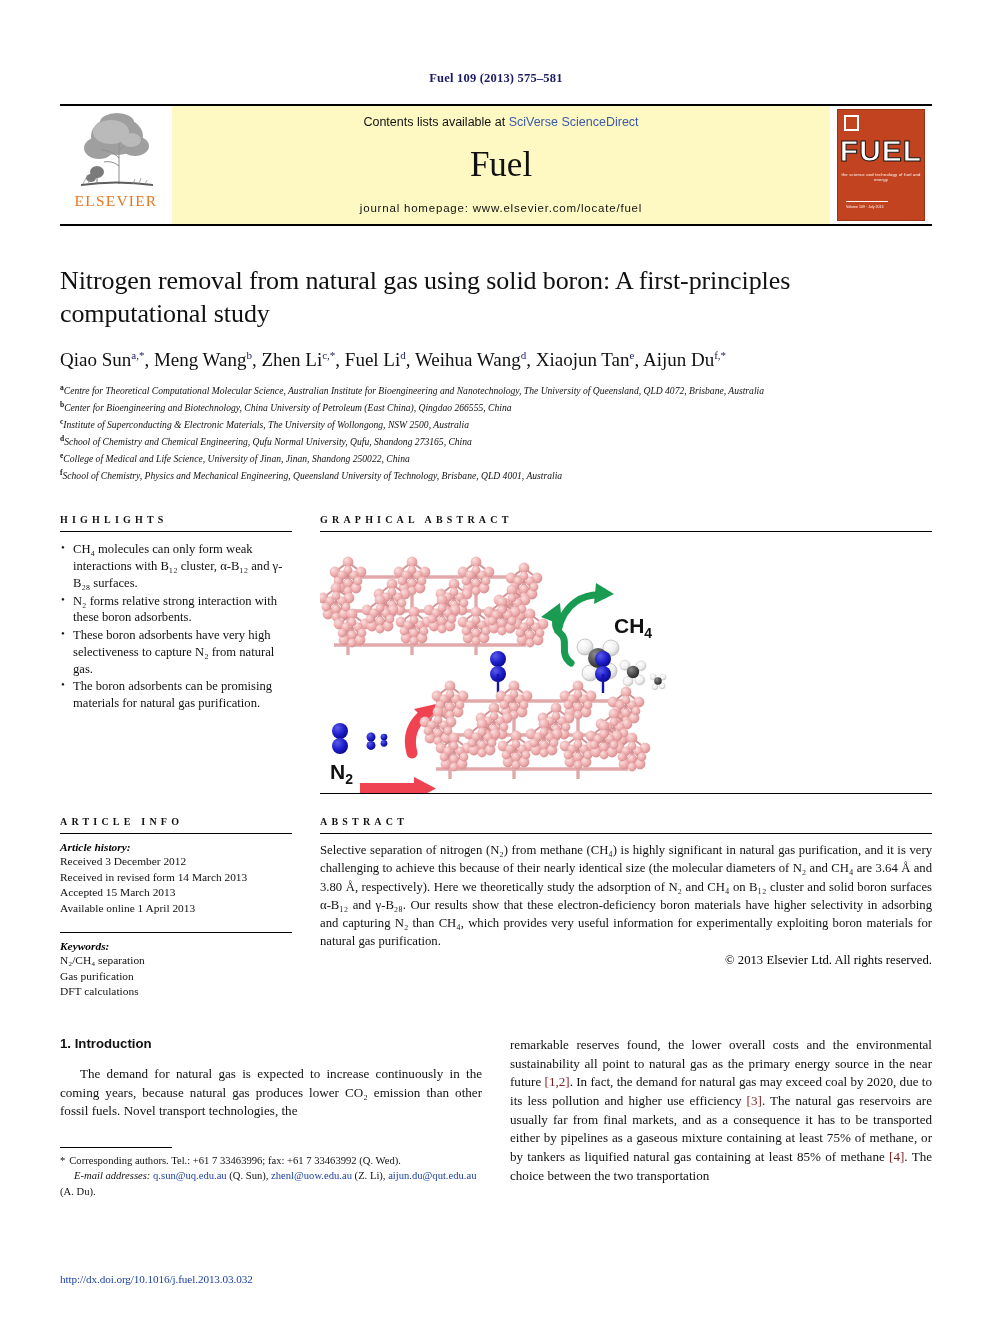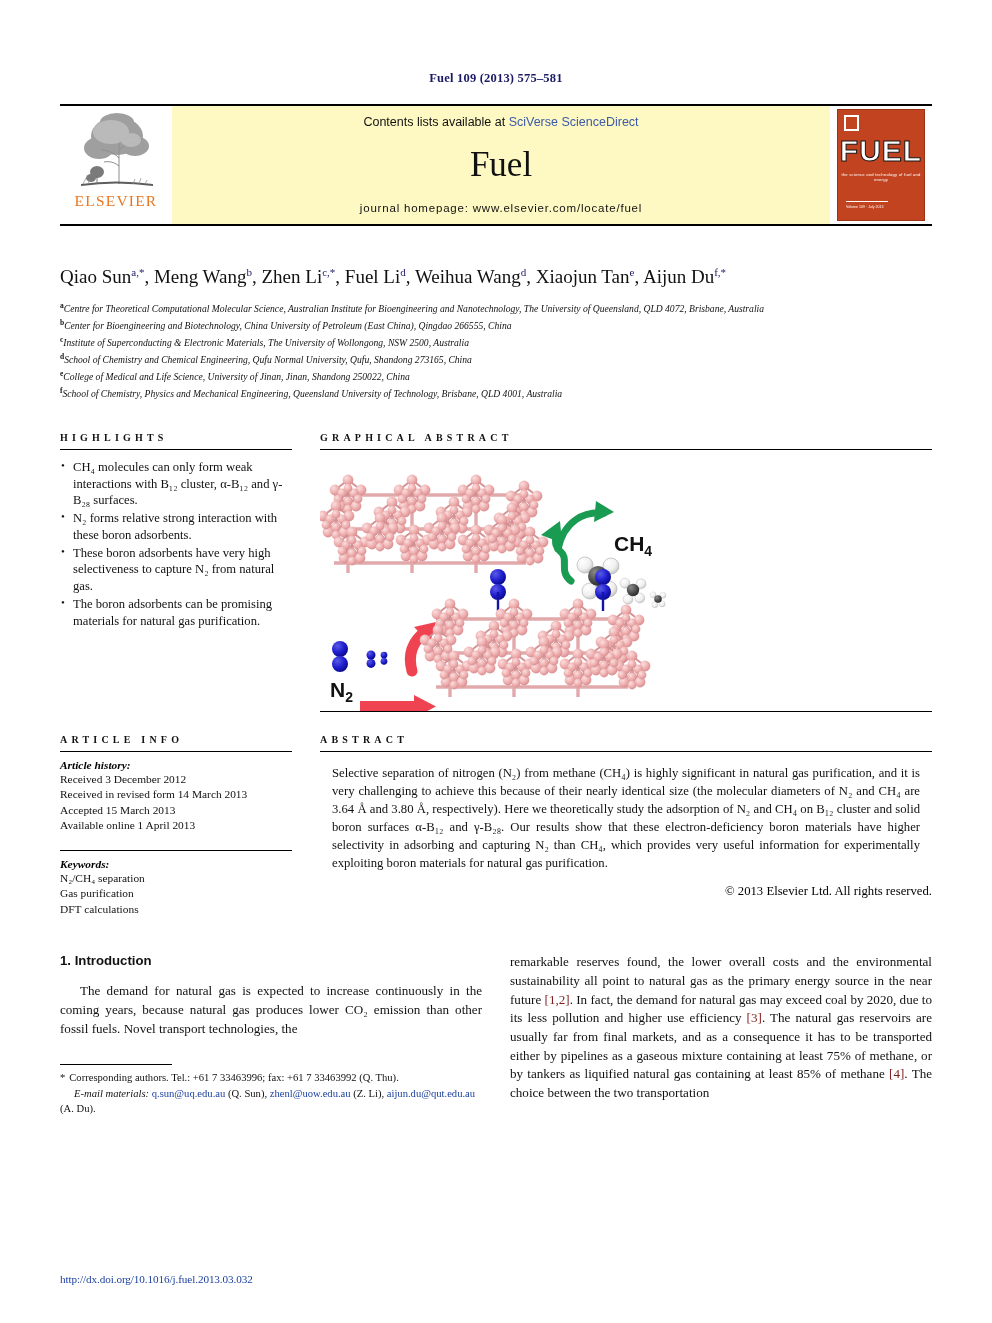--- a/index.html
+++ b/index.html
@@ -274,21 +274,21 @@
     line-height: 1.36;
     color: #111;
   }
   .ai-gap { height: 16px; }
   .kw-rule { border-top: 1.6px solid #000; margin: 0 0 7px 0; }
   .abstract-p {
     font-family: "Liberation Serif", serif;
     font-size: 12.7px;
     line-height: 1.42;
     text-align: justify;
-    margin: 12px;
+    margin: 0;
     color: #111;
   }
   .copyright {
     font-family: "Liberation Serif", serif;
     font-size: 12.7px;
     text-align: right;
     margin-top: 3px;
   }
 
   
@@ -425,20 +425,21 @@
         <div class="fuelword">FUEL</div>
         <div class="fuel-sub">the science and technology of fuel and energy</div>
         <div class="fuel-foot">Volume 109 · July 2013</div>
       </div>
     </div>
   </div>
 
   <div class="rule-heavy"></div>
 
   <div class="title-area">
+    <h1 class="title">Nitrogen removal from natural gas using solid boron: A first-principles computational study</h1>
     <div class="authors"><span>Qiao Sun</span><sup>a,*</sup>, <span>Meng Wang</span><sup>b</sup>, <span>Zhen Li</span><sup>c,*</sup>, <span>Fuel Li</span><sup>d</sup>, <span>Weihua Wang</span><sup>d</sup>, <span>Xiaojun Tan</span><sup>e</sup>, <span>Aijun Du</span><sup>f,*</sup></div>
     <div class="affils">
         <div><sup>a</sup>Centre for Theoretical Computational Molecular Science, Australian Institute for Bioengineering and Nanotechnology, The University of Queensland, QLD 4072, Brisbane, Australia</div>
         <div><sup>b</sup>Center for Bioengineering and Biotechnology, China University of Petroleum (East China), Qingdao 266555, China</div>
         <div><sup>c</sup>Institute of Superconducting &amp; Electronic Materials, The University of Wollongong, NSW 2500, Australia</div>
         <div><sup>d</sup>School of Chemistry and Chemical Engineering, Qufu Normal University, Qufu, Shandong 273165, China</div>
         <div><sup>e</sup>College of Medical and Life Science, University of Jinan, Jinan, Shandong 250022, China</div>
         <div><sup>f</sup>School of Chemistry, Physics and Mechanical Engineering, Queensland University of Technology, Brisbane, QLD 4001, Australia</div>
       </div>
   </div>
@@ -644,24 +645,24 @@
     </div>
   </div>
 
   <div class="body-cols">
     <div class="bcol">
       <h2 class="sec-title">1. Introduction</h2>
       <p class="body-p">The demand for natural gas is expected to increase continuously in the coming years, because natural gas produces lower CO₂ emission than other fossil fuels. Novel transport technologies, the</p>
 
       <div class="footnote">
         <div class="fn-line">
-          <span class="fn-star">*</span><span>Corresponding authors. Tel.: +61 7 33463996; fax: +61 7 33463992 (Q. Thu).</span>
+          <span class="fn-star">*</span><span>Corresponding authors. Tel.: +61 7 33463996; fax: +61 7 33463992 (Q. Wed).</span>
         </div>
         <div class="fn-line" style="text-indent:14px">
-          <span class="em">E-mail materials:</span>
+          <span class="em">E-mail addresses:</span>
           <span> <span class="link">q.sun@uq.edu.au</span> (Q. Sun), <span class="link">zhenl@uow.edu.au</span> (Z. Li), <span class="link">aijun.du@qut.edu.au</span> (A. Du).</span>
         </div>
       </div>
     </div>
 
     <div class="bcol">
       <p class="body-p noindent">remarkable reserves found, the lower overall costs and the environmental sustainability all point to natural gas as the primary energy source in the near future <span class="ref">[1,2]</span>. In fact, the demand for natural gas may exceed coal by 2020, due to its less pollution and higher use efficiency <span class="ref">[3]</span>. The natural gas reservoirs are usually far from final markets, and as a consequence it has to be transported either by pipelines as a gaseous mixture containing at least 75% of methane, or by tankers as liquified natural gas containing at least 85% of methane <span class="ref">[4]</span>. The choice between the two transportation</p>
     </div>
   </div>
 

